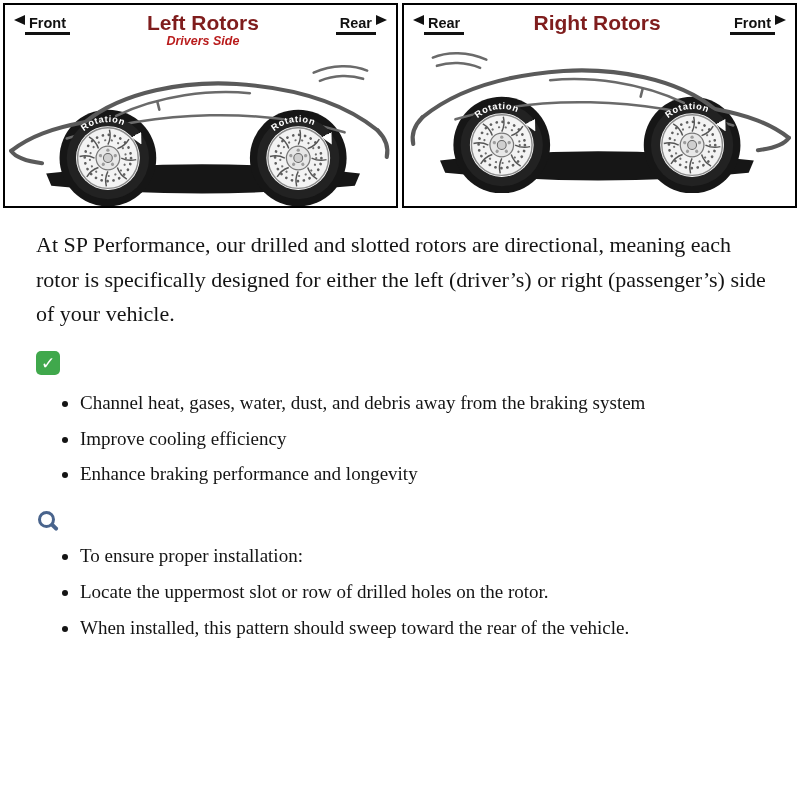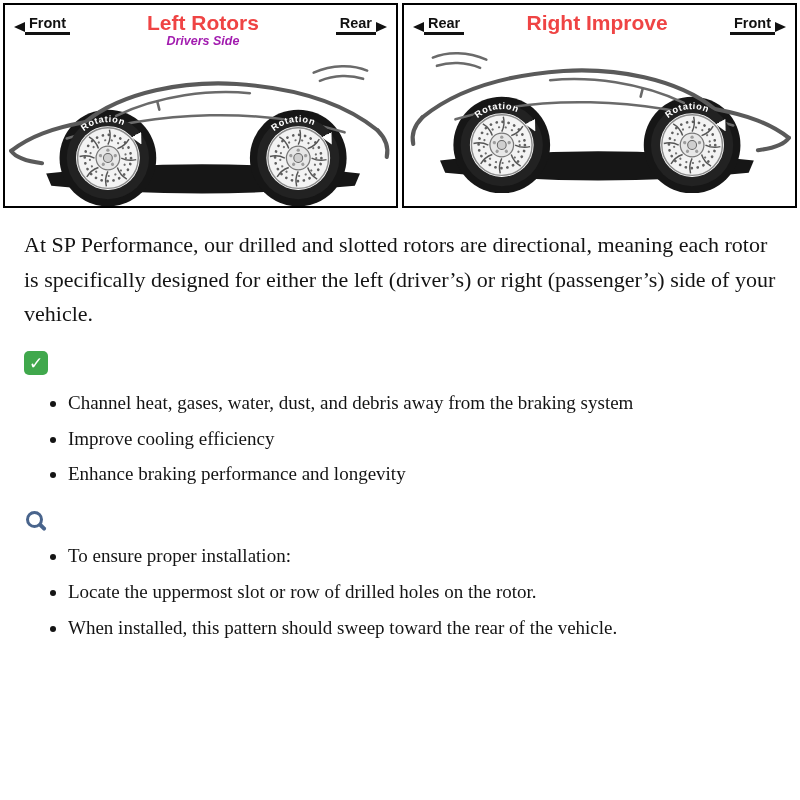--- a/index.html
+++ b/index.html
@@ -16,37 +16,37 @@
     flex:1 1 0;
     border:2px solid #000;
     background:#fff;
     overflow:hidden;
   }
   .panel-head {
     display:flex; align-items:flex-start; justify-content:space-between;
     padding:7px 9px 0 9px;
     font-family:"Liberation Sans", sans-serif;
   }
-  .dir-wrap { display:flex; align-items:center; margin-top:3px; }
+  .dir-wrap { display:flex; align-items:flex-start; margin-top:3px; }
   .dir-label {
     font-weight:bold; font-size:14.5px; color:#111;
     border-bottom:3px solid #111; padding:0 4px 1px 4px;
   }
   .tri { width:0; height:0; border-top:5px solid transparent; border-bottom:5px solid transparent; margin-bottom:-4px; }
   .tri.left  { border-right:11px solid #111; }
   .tri.right { border-left:11px solid #111; }
   .panel-title { flex:1; text-align:center; }
-  .panel-title .t { font-weight:bold; font-size:21px; color:#ef4444; line-height:1.05; }
-  .panel-title .s { font-weight:bold; font-style:italic; font-size:12.5px; color:#a21caf; }
+  .panel-title .t { font-weight:bold; font-size:21px; color:#7f1d1d; line-height:1.05; }
+  .panel-title .s { font-weight:bold; font-style:italic; font-size:12.5px; color:#b91c1c; }
   .car-svg { display:block; width:100%; height:auto; margin-top:2px; }
   .rot-t { font-family:"Liberation Sans", sans-serif; font-weight:bold; font-size:9px; fill:#fff; letter-spacing:0.6px; }
   .rot-arrow { stroke:#fff; stroke-width:1.8; fill:none; }
 
   
-  .content { padding:14px 24px 10px 24px; }
+  .content { padding:14px 24px 10px 24px;margin-left:12px; }
   .intro { font-size:22px; line-height:1.55; margin:6px 0 16px 0; }
   .sec-head { font-size:22.5px; font-weight:bold; margin:20px 0 14px 0; display:flex; align-items:center; }
   .sec-head.regular { font-weight:normal; color:#1c1c1c; }
   .lead { font-size:22px; margin:4px 0 10px 0; }
   ul.bullets { margin:10px 0 22px 18px; padding-left:26px; }
   ul.bullets li { font-size:19px; line-height:1.52; margin:7px 0; }
 
   .icon-check {
     display:inline-flex; align-items:center; justify-content:center;
     width:24px; height:24px; border-radius:5px;
@@ -151,21 +151,21 @@
     </svg>
   </div>
 
   <div class="panel">
     <div class="panel-head">
       <div class="dir-wrap">
         <span class="tri left"></span>
         <span class="dir-label">Rear</span>
       </div>
       <div class="panel-title">
-        <div class="t">Right Improve</div>
+        <div class="t">Right Rotors</div>
       </div>
       <div class="dir-wrap">
         <span class="dir-label">Front</span>
         <span class="tri right"></span>
       </div>
     </div>
     <svg class="car-svg" viewBox="0 0 380 152">
       <use href="#carbody" transform="translate(380,0) scale(-1,1)"></use>
       <use href="#rotor" transform="translate(95,105)"></use>
       <use href="#rotor" transform="translate(280,105)"></use>

